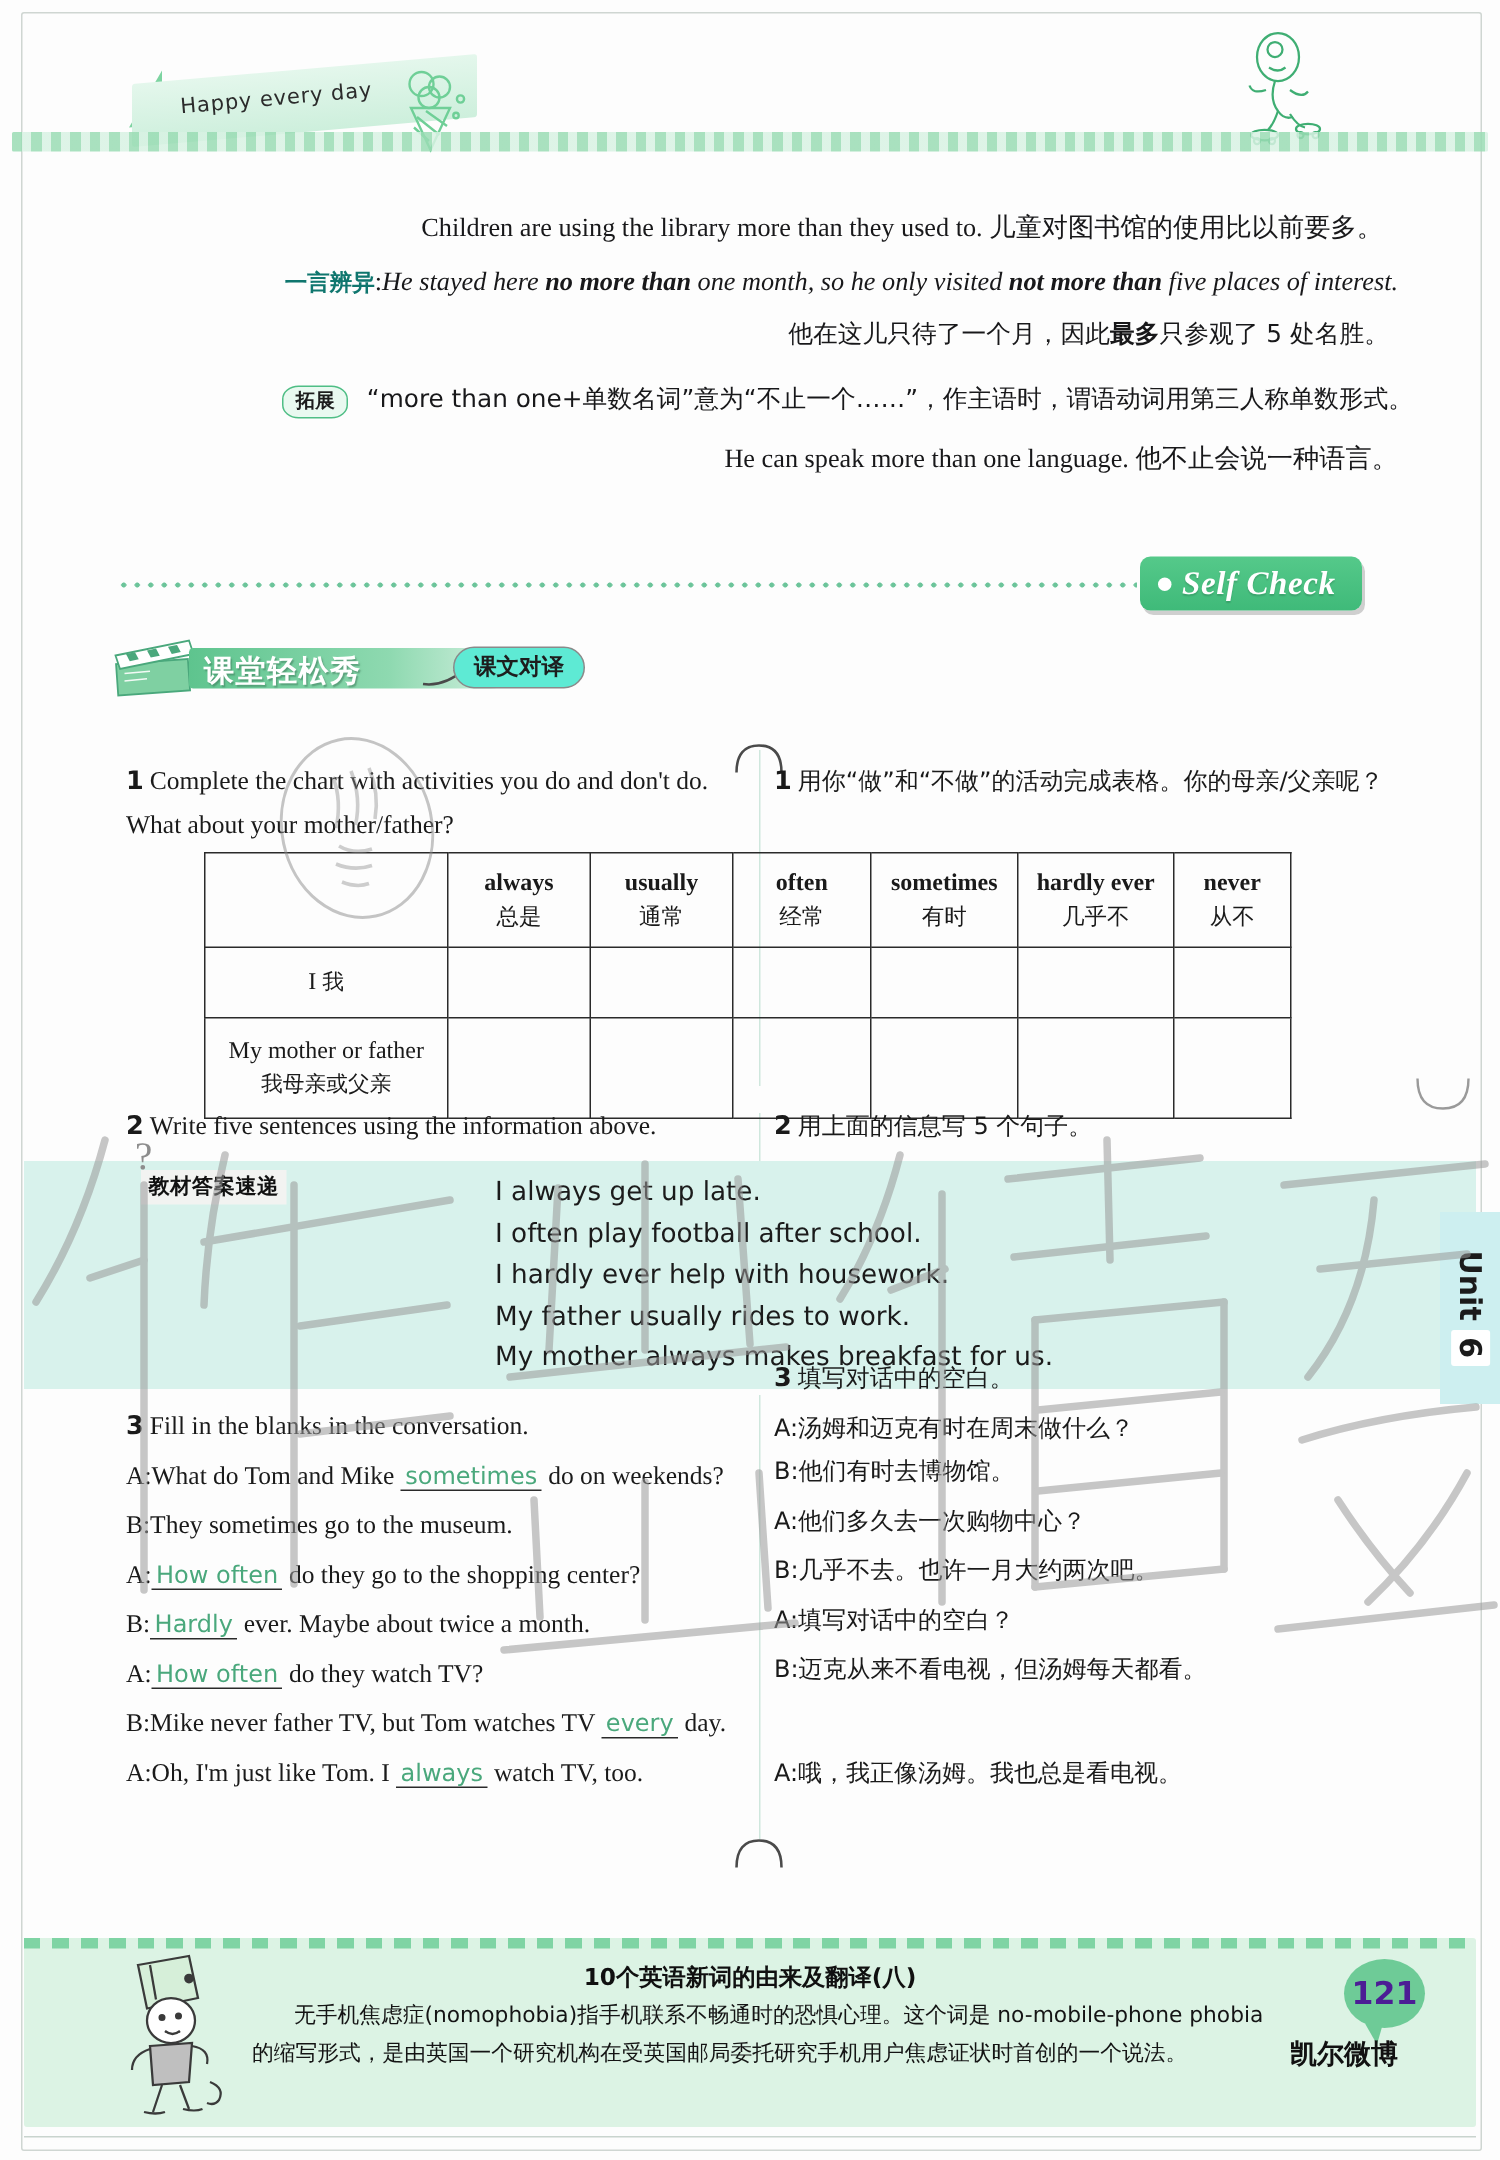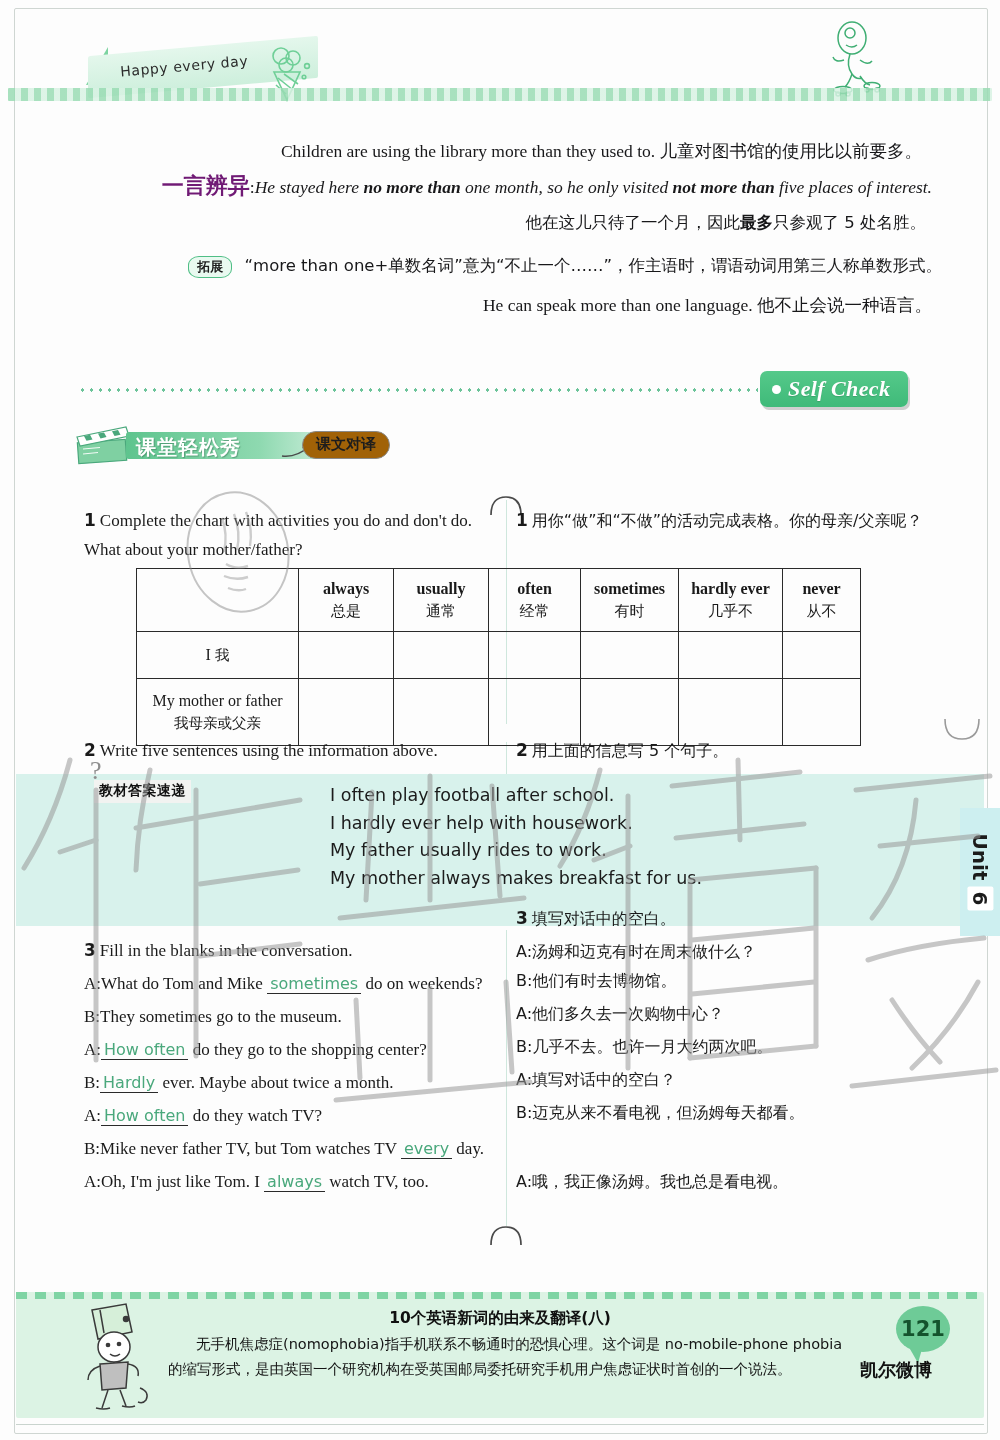--- a/index.html
+++ b/index.html
@@ -79,23 +79,23 @@
   .para {
     position: absolute;
     font-size: 17.5px;
     line-height: 30px;
     color: #18181a;
     text-align: right;
   }
   .cn { font-family: "DejaVu Sans", "Liberation Sans", sans-serif; font-size: 16.5px; }
   .en { font-family: "Liberation Serif", serif; }
   .lbl-bianyi {
-    color: #701a75;
-    font-family: Liberation Mono, monospace;
-    font-size: 22px;
+    color: #0f766e;
+    font-family: Liberation Sans, sans-serif;
+    font-size: 15px;
     font-weight: 600;
   }
   .it { font-style: italic; }
   .itb { font-style: italic; font-weight: bold; }
   .bd { font-weight: bold; }
 
   .badge-tuozhan {
     display: inline-block;
     border: 1.6px solid #4fbe85;
     background: #e9f9f0;
@@ -175,21 +175,21 @@
     text-shadow: 1px 1px 1px rgba(60,120,90,.55);
     letter-spacing: 1px;
     white-space: nowrap;
   }
   .sec-tag {
     position: absolute;
     left: 228px; top: 3px;
     padding: 3px 13px 4px 13px;
     border: 1.4px solid #8a8a8a;
     border-radius: 14px;
-    background: #a16207;
+    background: #5eead4;
     font-family: "DejaVu Sans", sans-serif;
     font-size: 15px;
     font-weight: bold;
     color: #1d1d1d;
     white-space: nowrap;
   }
   .tag-arrow { position: absolute; left: 206px; top: 12px; }
 
   
   .col-divider {
@@ -386,21 +386,21 @@
     position: absolute;
     left: 14px; bottom: -11px;
     border-left: 8px solid transparent;
     border-right: 4px solid transparent;
     border-top: 14px solid #6ecb97;
   }
   .pagenum-bubble span {
     font-family: "DejaVu Sans", sans-serif;
     font-size: 21px;
     font-weight: bold;
-    color: #14532d;
+    color: #4c1d95;
   }
   .weibo {
     position: absolute;
     left: 844px; top: 66px;
     width: 72px;
     text-align: center;
     font-family: "DejaVu Sans", sans-serif;
     font-size: 18px;
     font-weight: bold;
     color: #111;
@@ -621,20 +621,21 @@
   </div>
   <div class="blk" style="left:516px; top:736px;">
     <span class="ex-num">2</span>
     <span class="ex-cn">用上面的信息写 5 个句子。</span>
   </div>
 
   <div id="answer-box">
     <div class="ans-qmark">?</div>
     <div class="ans-label">教材答案速递</div>
     <div class="ans-lines">
+      <div>I always get up late.</div>
       <div>I often play football after school.</div>
       <div>I hardly ever help with housework.</div>
       <div>My father usually rides to work.</div>
       <div>My mother always makes breakfast for us.</div>
     </div>
   </div>
 
   <div id="unit-tab">
     <div class="rot">
       <span>Unit</span>

